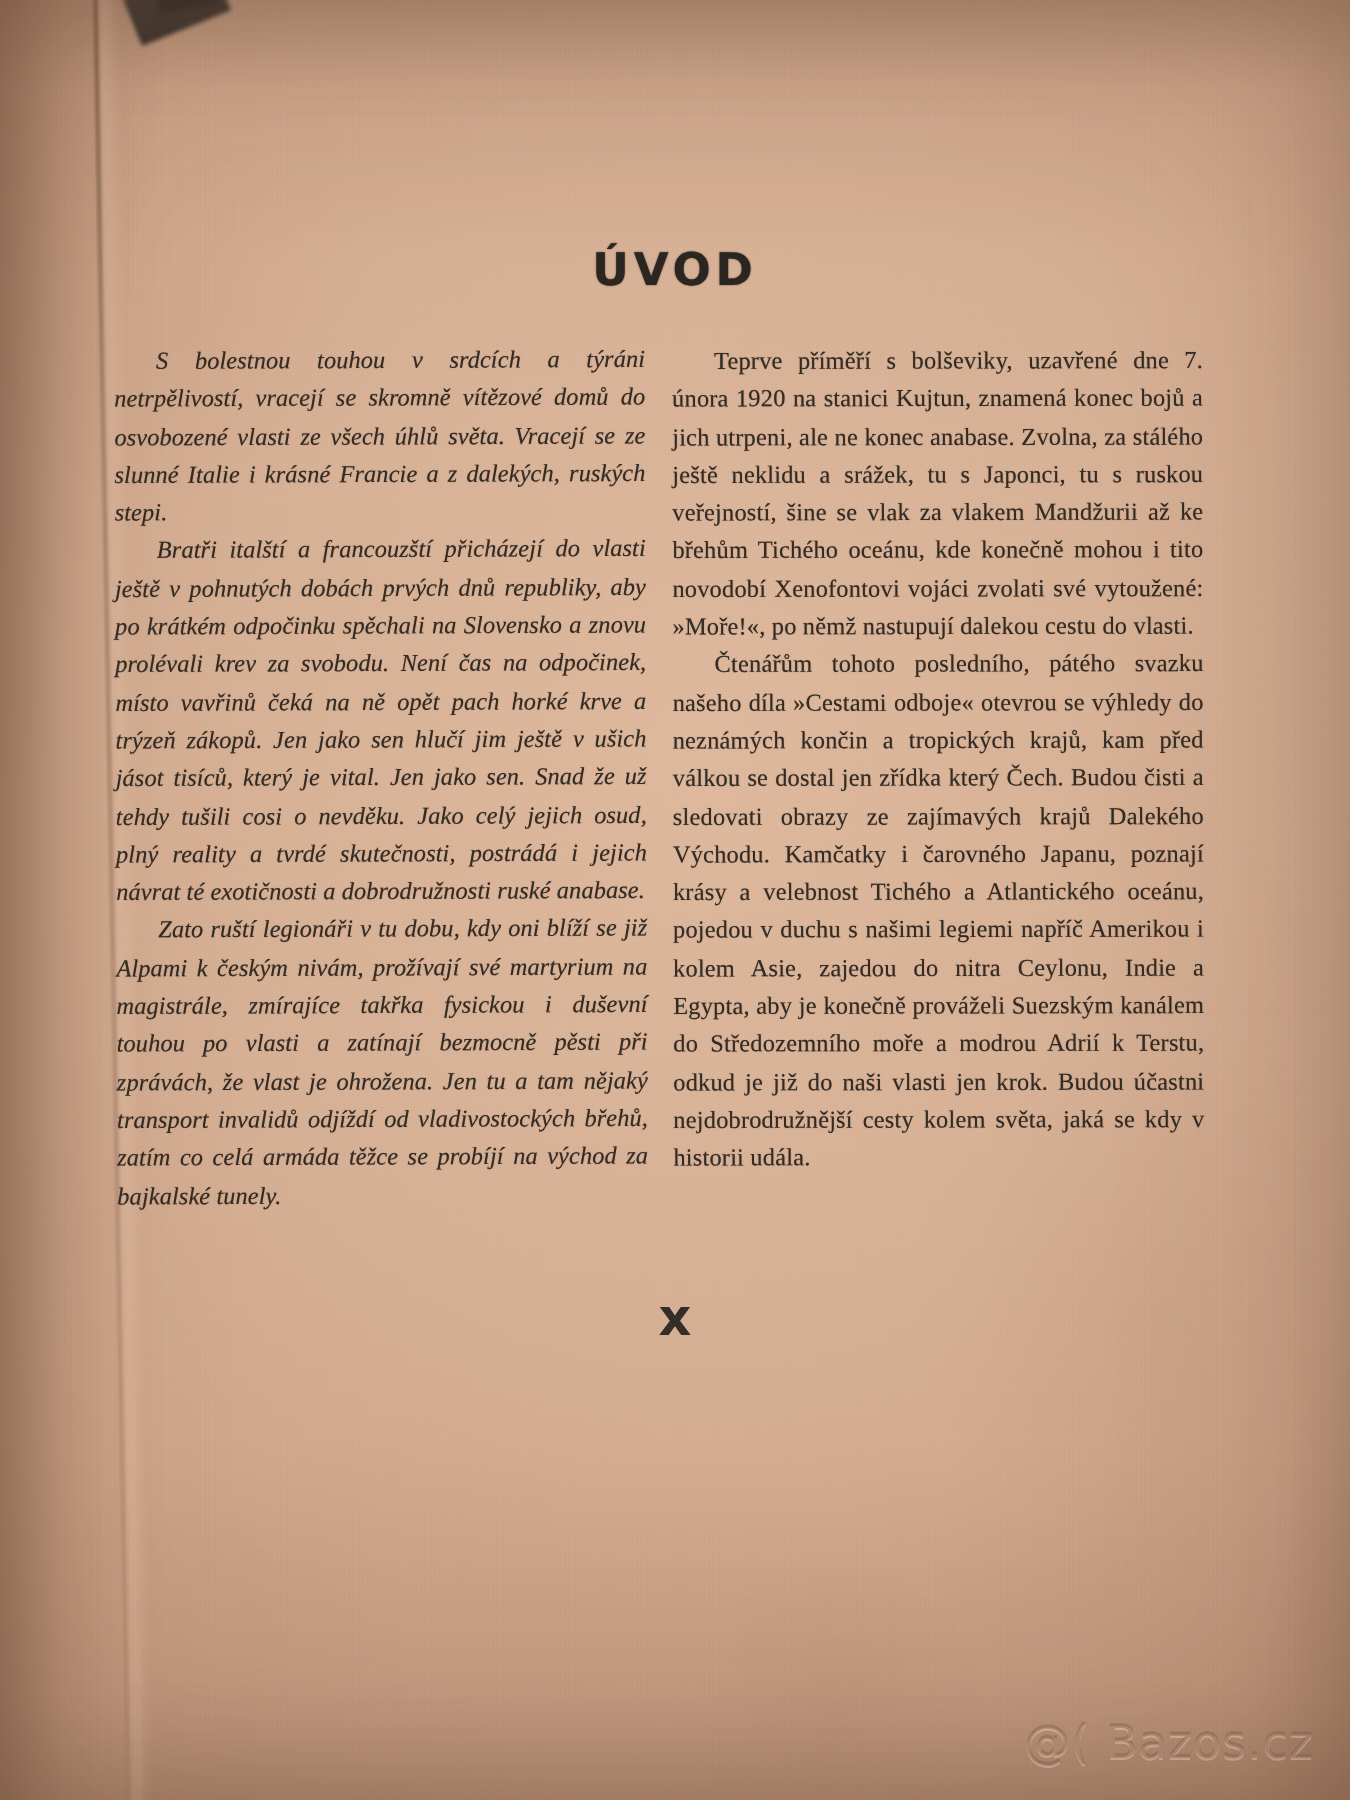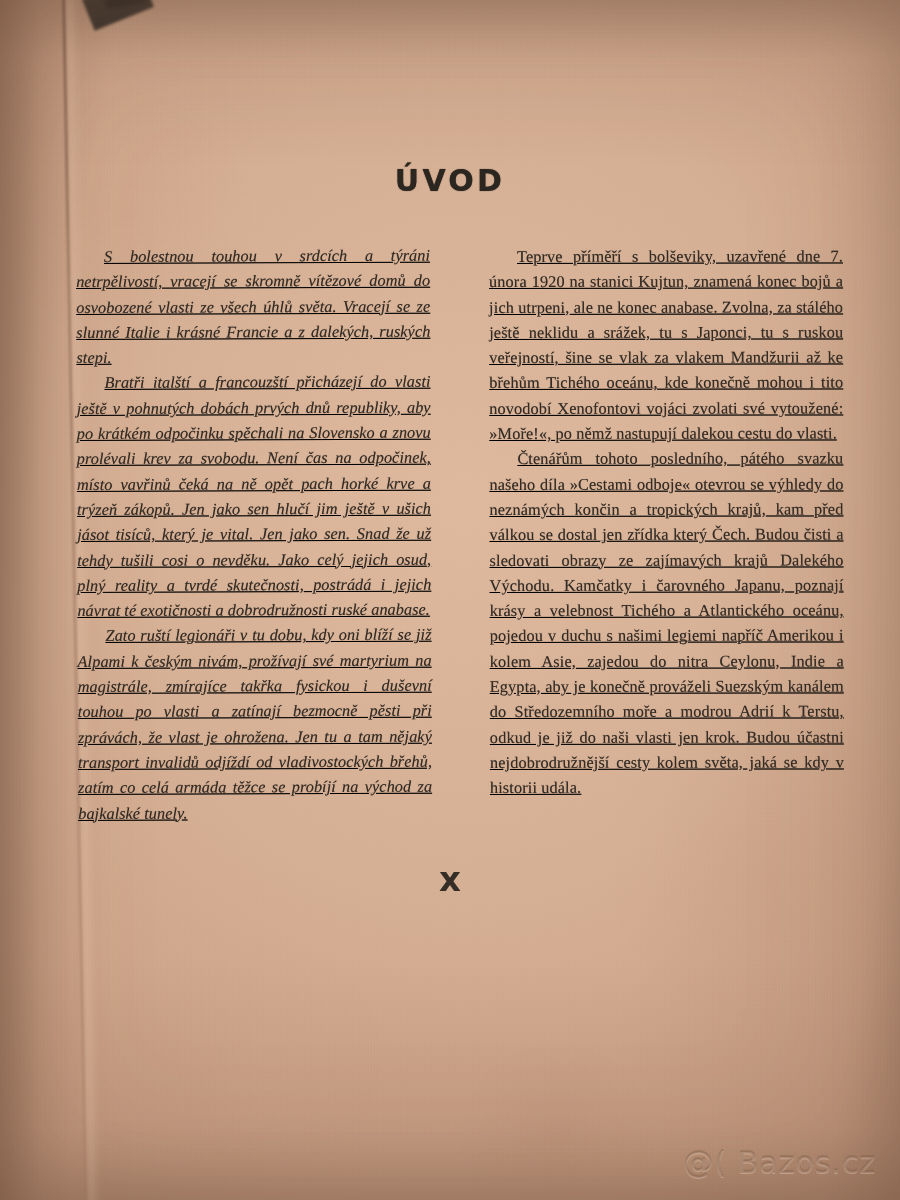--- a/index.html
+++ b/index.html
@@ -144,25 +144,24 @@
     text-align: center;
     font-family: "DejaVu Sans", "Liberation Sans", sans-serif;
     font-weight: 700;
     font-size: 30px;
     letter-spacing: 3.2px;
     color: #2c2620;
     text-shadow: 0 0 1.1px rgba(44,38,32,0.85);
   }
   .columns {
     position: absolute;
-    left: 76px; top: 244px;
+    left: 76px; top: 228px;
     width: 770px;
     display: flex;
-    gap: 59px;
-    text-decoration: underline;
+    gap: 18px;
   }
   .col {
     width: 354px;
   }
   .col p {
     margin: 0;
     color: #332b24;
     font-size: 16.3px;
     line-height: 25.3px;
     text-align: justify;

